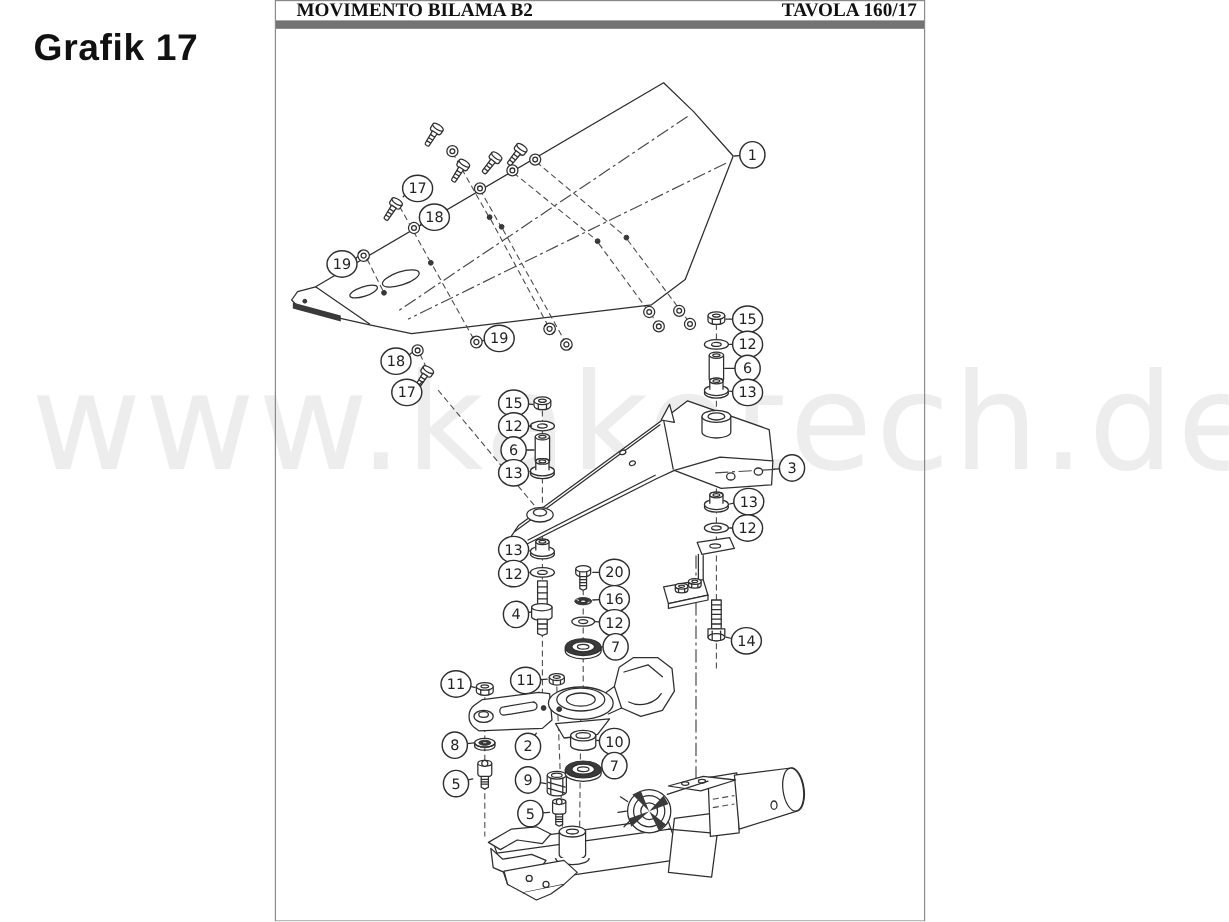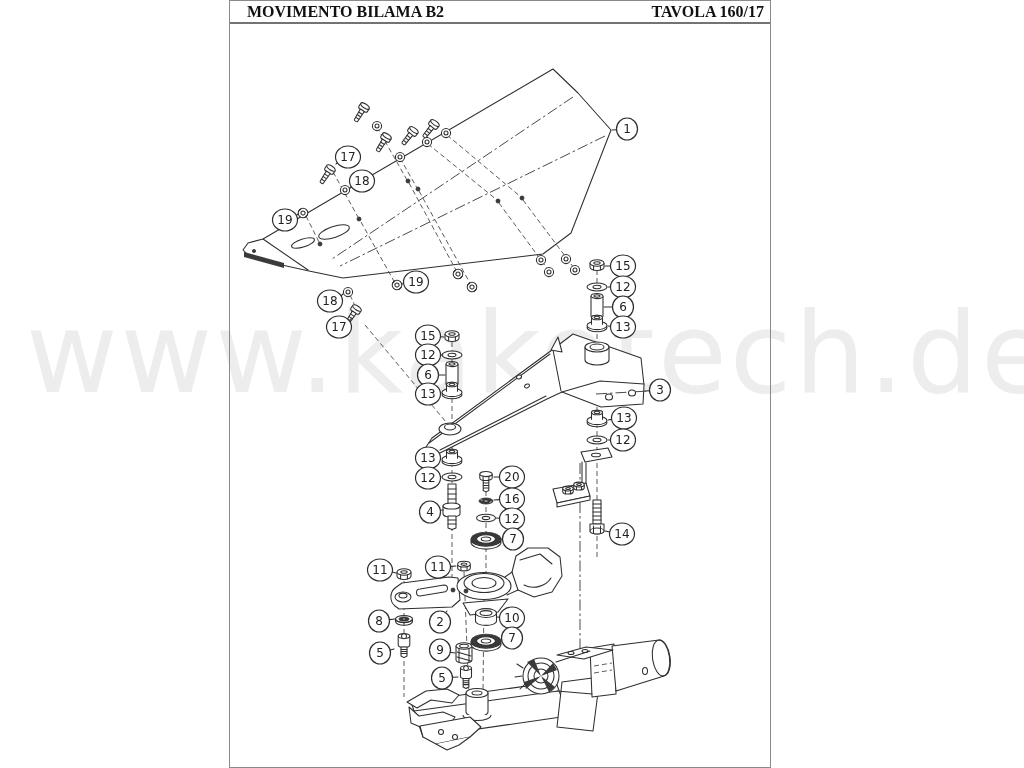--- a/index.html
+++ b/index.html
@@ -6,21 +6,21 @@
   #page{position:relative;width:1024px;height:768px;background:#fff;overflow:hidden;
         font-family:"Liberation Sans",sans-serif;}
   #watermark{position:absolute;left:26px;top:288px;width:1100px;
              font-family:"DejaVu Sans",sans-serif;font-size:112px;font-weight:400;
              letter-spacing:3px;color:#ededed;white-space:nowrap;z-index:1;}
   #page-title{position:absolute;left:28px;top:22px;font-size:31px;font-weight:700;
               color:#111;letter-spacing:0.5px;z-index:3;}
   #panel{position:absolute;left:229px;top:0;width:540px;height:766px;
          border:1px solid #8a8a8a;z-index:3;pointer-events:none;}
   #panel-header{position:absolute;left:0;top:0;width:100%;height:23px;
-                border-bottom:2px solid #737373;display:flex;align-items:center;
+                border-bottom:7px solid #737373;display:flex;align-items:center;
                 justify-content:space-between;box-sizing:border-box;padding:0 6px 0 17px;
                 font-family:"Liberation Serif",serif;font-weight:700;font-size:16px;color:#111;}
   #art{position:absolute;left:0;top:0;z-index:2;}
   #art *{vector-effect:non-scaling-stroke;}
   .ln{stroke:#2e2e2e;stroke-width:1.05;fill:none;stroke-linejoin:round;stroke-linecap:round;}
   .fw{stroke:#2e2e2e;stroke-width:1.05;fill:#ffffff;stroke-linejoin:round;}
   .fd{stroke:#2e2e2e;stroke-width:0.8;fill:#3a3a3a;}
   .fdn{stroke:none;fill:#3a3a3a;}
   .cl{stroke:#4a4a4a;stroke-width:0.9;fill:none;stroke-dasharray:5 3;}
   .cdl{stroke:#4a4a4a;stroke-width:1;fill:none;stroke-dasharray:11 3 2.5 3;}
@@ -28,20 +28,21 @@
   .callout-text{fill:#222;stroke:none;font-family:"DejaVu Sans",sans-serif;font-size:12px;}
   .wt{stroke:#fff;stroke-width:0.7;}
 </style>
 </head>
 <body>
 
 <div id="page">
 
   <div id="watermark">www.kakotech.de</div>
 
+  <div id="page-title">Grafik 17</div>
 
   <svg id="art" width="1024" height="768" viewBox="0 0 1024 768" xmlns="http://www.w3.org/2000/svg">
     <defs>
       <g id="washer-top">
         <ellipse rx="10" ry="4" class="fw"></ellipse>
           <ellipse rx="4" ry="1.7" class="fw"></ellipse>
       </g>
       <g id="washer-round">
         <circle r="4.6" class="fw"></circle>
           <circle r="2" class="fw"></circle>

